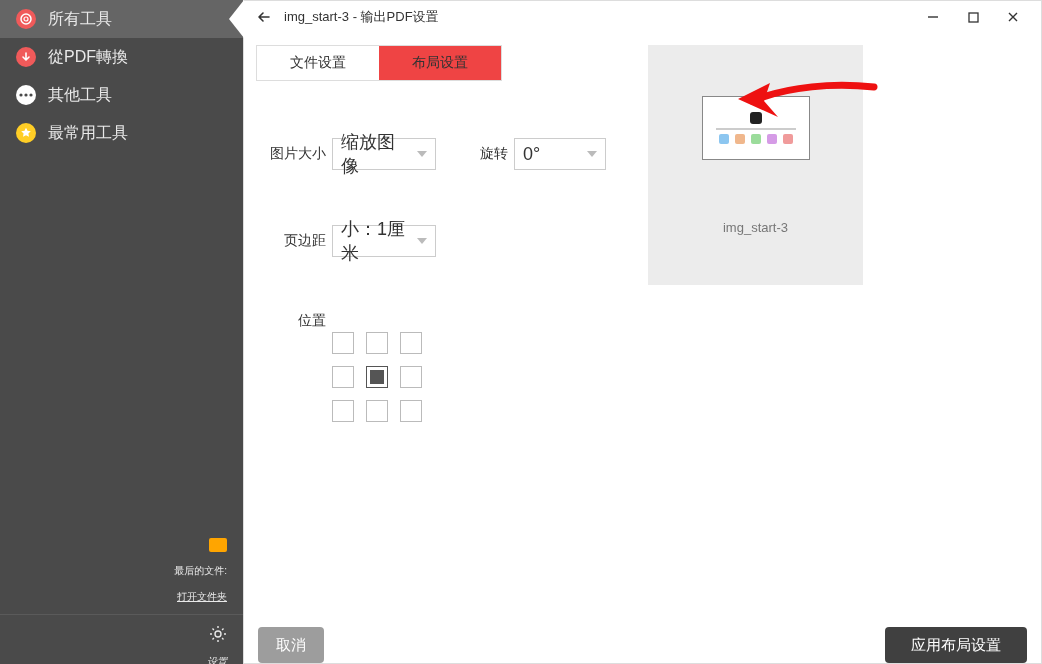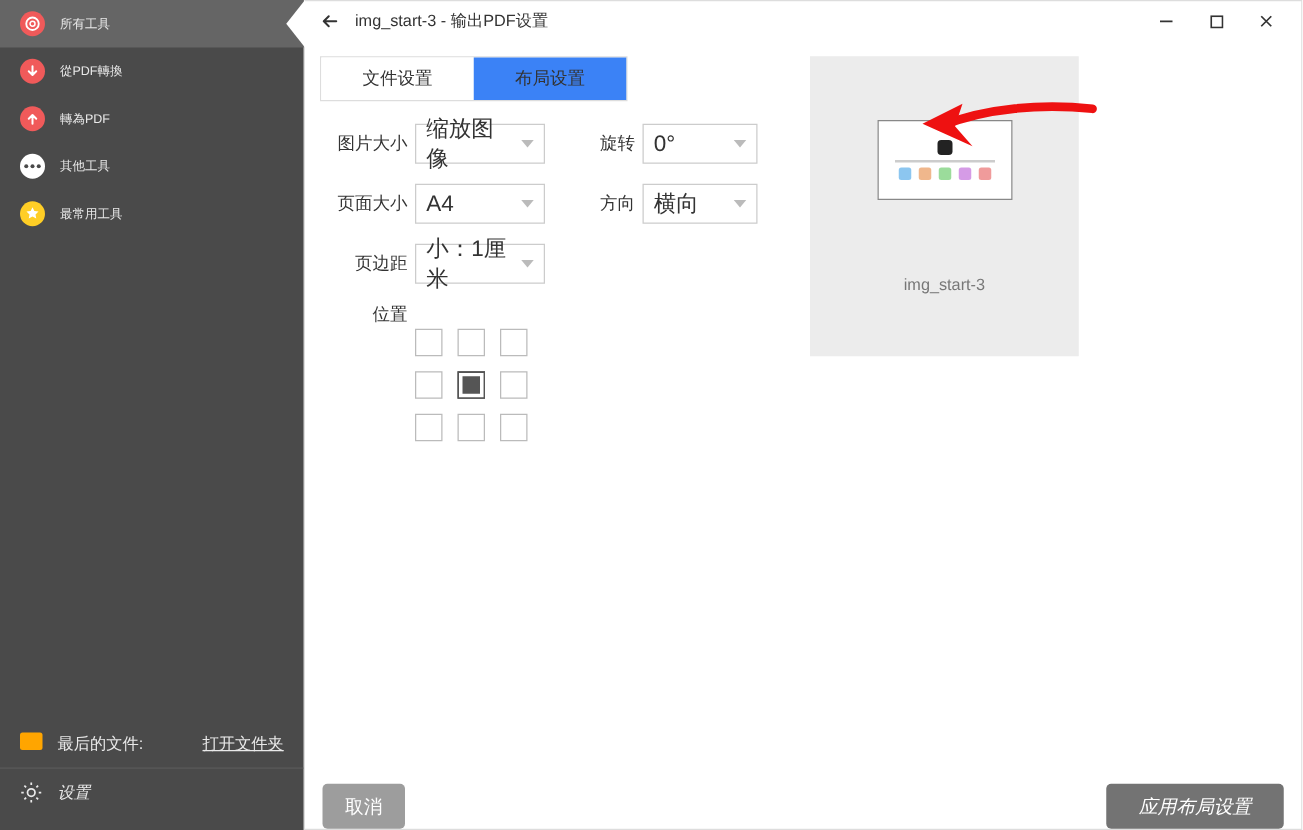--- a/index.html
+++ b/index.html
@@ -1,55 +1,55 @@
 <!DOCTYPE html>
 <html><head>
 <meta charset="utf-8">
 <style>
   * { box-sizing: border-box; margin: 0; padding: 0; font-family: "Microsoft YaHei", "PingFang SC", sans-serif; }
   body { width: 1042px; height: 664px; overflow: hidden; display: flex; background: #fff; }
 
   
   .sidebar { width: 243px; height: 100%; background: #4a4a4a; display: flex; flex-direction: column; color: #e9e9e9; }
-  .sb-item { display: flex; align-items: center; height: 38px; padding: 0 16px; font-size: 10px; cursor: pointer; gap: 12px; }
+  .sb-item { display: flex; align-items: center; height: 38px; padding: 0 16px; font-size: 16px; cursor: pointer; gap: 12px; }
   .sb-item.active { background: #656565; position: relative; }
   .sb-item.active::after {
     content: ""; position: absolute; right: -1px; top: 0; width: 0; height: 0;
     border-top: 19px solid transparent; border-bottom: 19px solid transparent; border-right: 15px solid #fff;
   }
   .sb-icon { width: 20px; height: 20px; border-radius: 50%; display: flex; align-items: center; justify-content: center; flex-shrink: 0; }
   .ic-spiral { background: #f05a5a; }
   .ic-down { background: #f05a5a; }
   .ic-up { background: #f05a5a; }
   .ic-dots { background: #fff; }
   .ic-star { background: #ffce26; }
   .sb-spacer { flex: 1; }
-  .sb-bottom { padding: 10px 16px; font-size: 13px; display: flex; align-items: flex-start; gap: 12px; }
+  .sb-bottom { padding: 10px 16px; font-size: 10px; display: flex; align-items: flex-end; gap: 12px; flex-direction: column; }
   .sb-link { text-decoration: underline; cursor: pointer; margin-left: auto; }
   .sb-folder { width: 18px; height: 14px; background: #ffa500; border-radius: 2px; display:inline-block; }
   .sb-gear { width: 18px; height: 18px; }
 
   
   .main { flex: 1; display: flex; flex-direction: column; border: 1px solid #ddd; }
   .titlebar { height: 32px; display: flex; align-items: center; padding: 0 8px; font-size: 13px; color: #333; }
   .tb-back { width: 24px; height: 24px; display:flex; align-items:center; justify-content:center; cursor:pointer; margin-right:8px; font-size:18px; }
   .tb-title { flex: 1; }
   .tb-btn { width: 40px; height: 28px; display:flex; align-items:center; justify-content:center; font-size:13px; color:#555; cursor:pointer; }
 
   .content { flex: 1; display: flex; padding: 12px 12px 0 12px; gap: 12px; position: relative; }
 
   .left-col { width: 380px; }
 
   .tabs { display: flex; border: 1px solid #ddd; width: 246px; height: 36px; }
   .tab { flex: 1; display:flex; align-items:center; justify-content:center; font-size:14px; color:#333; cursor:pointer; }
   .tab.inactive { background: #fff; }
-  .tab.active { background: #3b82f6; }
+  .tab.active { background: #ef4444; }
 
   .form { margin-top: 18px; display: flex; flex-direction: column; gap: 16px; }
-  .row { display: flex; align-items: center; gap: 6px; }
+  .row { display: flex; align-items: center; gap: 6px; margin-top: 39px; }
   .row-pair { display:flex; gap: 32px; }
   .lbl { width: 70px; text-align: right; font-size: 14px; color: #333; }
   .select { height: 32px; border: 1px solid #ccc; display:flex; align-items:center; padding: 0 26px 0 8px; font-size:18px; color:#333; position:relative; min-width: 92px; background:#fff; cursor:pointer; }
   .select.w1 { width: 104px; }
   .select.w2 { width: 76px; }
   .select .caret { position:absolute; right:8px; top:50%; transform:translateY(-50%); width:0;height:0;border-left:5px solid transparent;border-right:5px solid transparent;border-top:6px solid #bbb; }
 
   .pos-grid { display:grid; grid-template-columns: repeat(3, 22px); grid-template-rows: repeat(3, 22px); gap: 12px; margin-left: 76px; }
   .pos-cell { width:22px; height:22px; border:1px solid #bbb; cursor:pointer; background:#fff; }
   .pos-cell.sel { background:#555; box-shadow: inset 0 0 0 3px #fff; border:1px solid #555; }
@@ -61,21 +61,21 @@
   .thumb-line { width:80px;height:2px;background:#ccc; }
   .thumb-icons { display:flex; gap:6px; }
   .ti { width:10px;height:10px;border-radius:2px; }
   .cap { font-size:13px; color:#777; }
 
   .arrow-annot { position:absolute; left:490px; top:48px; pointer-events:none; }
 
   .footer { height: 60px; display:flex; align-items:flex-end; padding: 0 14px; gap: 10px; }
   .btn { height: 36px; padding: 0 18px; border-radius: 4px; font-size:15px; display:flex; align-items:center; cursor:pointer; border:none; }
   .btn-cancel { background:#9d9d9d; color:#fff; }
-  .btn-apply { background:#737373; color:#fff; margin-left:auto; padding: 0 26px; font-style: italic; }
+  .btn-apply { background:#404040; color:#fff; margin-left:auto; padding: 0 26px; }
 </style>
 </head>
 <body>
 
 <div class="sidebar">
   <div class="sb-item active">
     <span class="sb-icon ic-spiral">
       <svg width="14" height="14" viewBox="0 0 14 14">
           <circle cx="7" cy="7" r="5" fill="none" stroke="#fff" stroke-width="1.5"></circle>
           <circle cx="7" cy="7" r="2" fill="none" stroke="#fff" stroke-width="1.2"></circle>
@@ -83,28 +83,20 @@
     </span>
     <span>所有工具</span>
   </div>
   <div class="sb-item">
     <span class="sb-icon ic-down">
       <svg width="12" height="12" viewBox="0 0 12 12">
           <path d="M6 2v6M3 6l3 3 3-3" stroke="#fff" stroke-width="1.6" fill="none" stroke-linecap="round" stroke-linejoin="round"></path>
         </svg>
     </span>
     <span>從PDF轉換</span>
-  </div>
-  <div class="sb-item">
-    <span class="sb-icon ic-up">
-      <svg width="12" height="12" viewBox="0 0 12 12">
-          <path d="M6 10V4M3 6l3-3 3 3" stroke="#fff" stroke-width="1.6" fill="none" stroke-linecap="round" stroke-linejoin="round"></path>
-        </svg>
-    </span>
-    <span>轉為PDF</span>
   </div>
   <div class="sb-item">
     <span class="sb-icon ic-dots">
       <svg width="14" height="4" viewBox="0 0 14 4">
           <circle cx="2" cy="2" r="1.6" fill="#4a4a4a"></circle>
           <circle cx="7" cy="2" r="1.6" fill="#4a4a4a"></circle>
           <circle cx="12" cy="2" r="1.6" fill="#4a4a4a"></circle>
         </svg>
     </span>
     <span>其他工具</span>
@@ -182,36 +174,20 @@
           </div>
           <div class="row">
             <span class="lbl" style="width:40px">旋转</span>
             <div class="select w2">
               <span>0°</span>
               <span class="caret"></span>
             </div>
           </div>
         </div>
 
-        <div class="row-pair">
-          <div class="row">
-            <span class="lbl">页面大小</span>
-            <div class="select w1">
-              <span>A4</span>
-              <span class="caret"></span>
-            </div>
-          </div>
-          <div class="row">
-            <span class="lbl" style="width:40px">方向</span>
-            <div class="select w2">
-              <span>横向</span>
-              <span class="caret"></span>
-            </div>
-          </div>
-        </div>
 
         <div class="row">
           <span class="lbl">页边距</span>
           <div class="select w1">
             <span>小：1厘米</span>
             <span class="caret"></span>
           </div>
         </div>
 
         <div class="row" style="align-items:flex-start">

